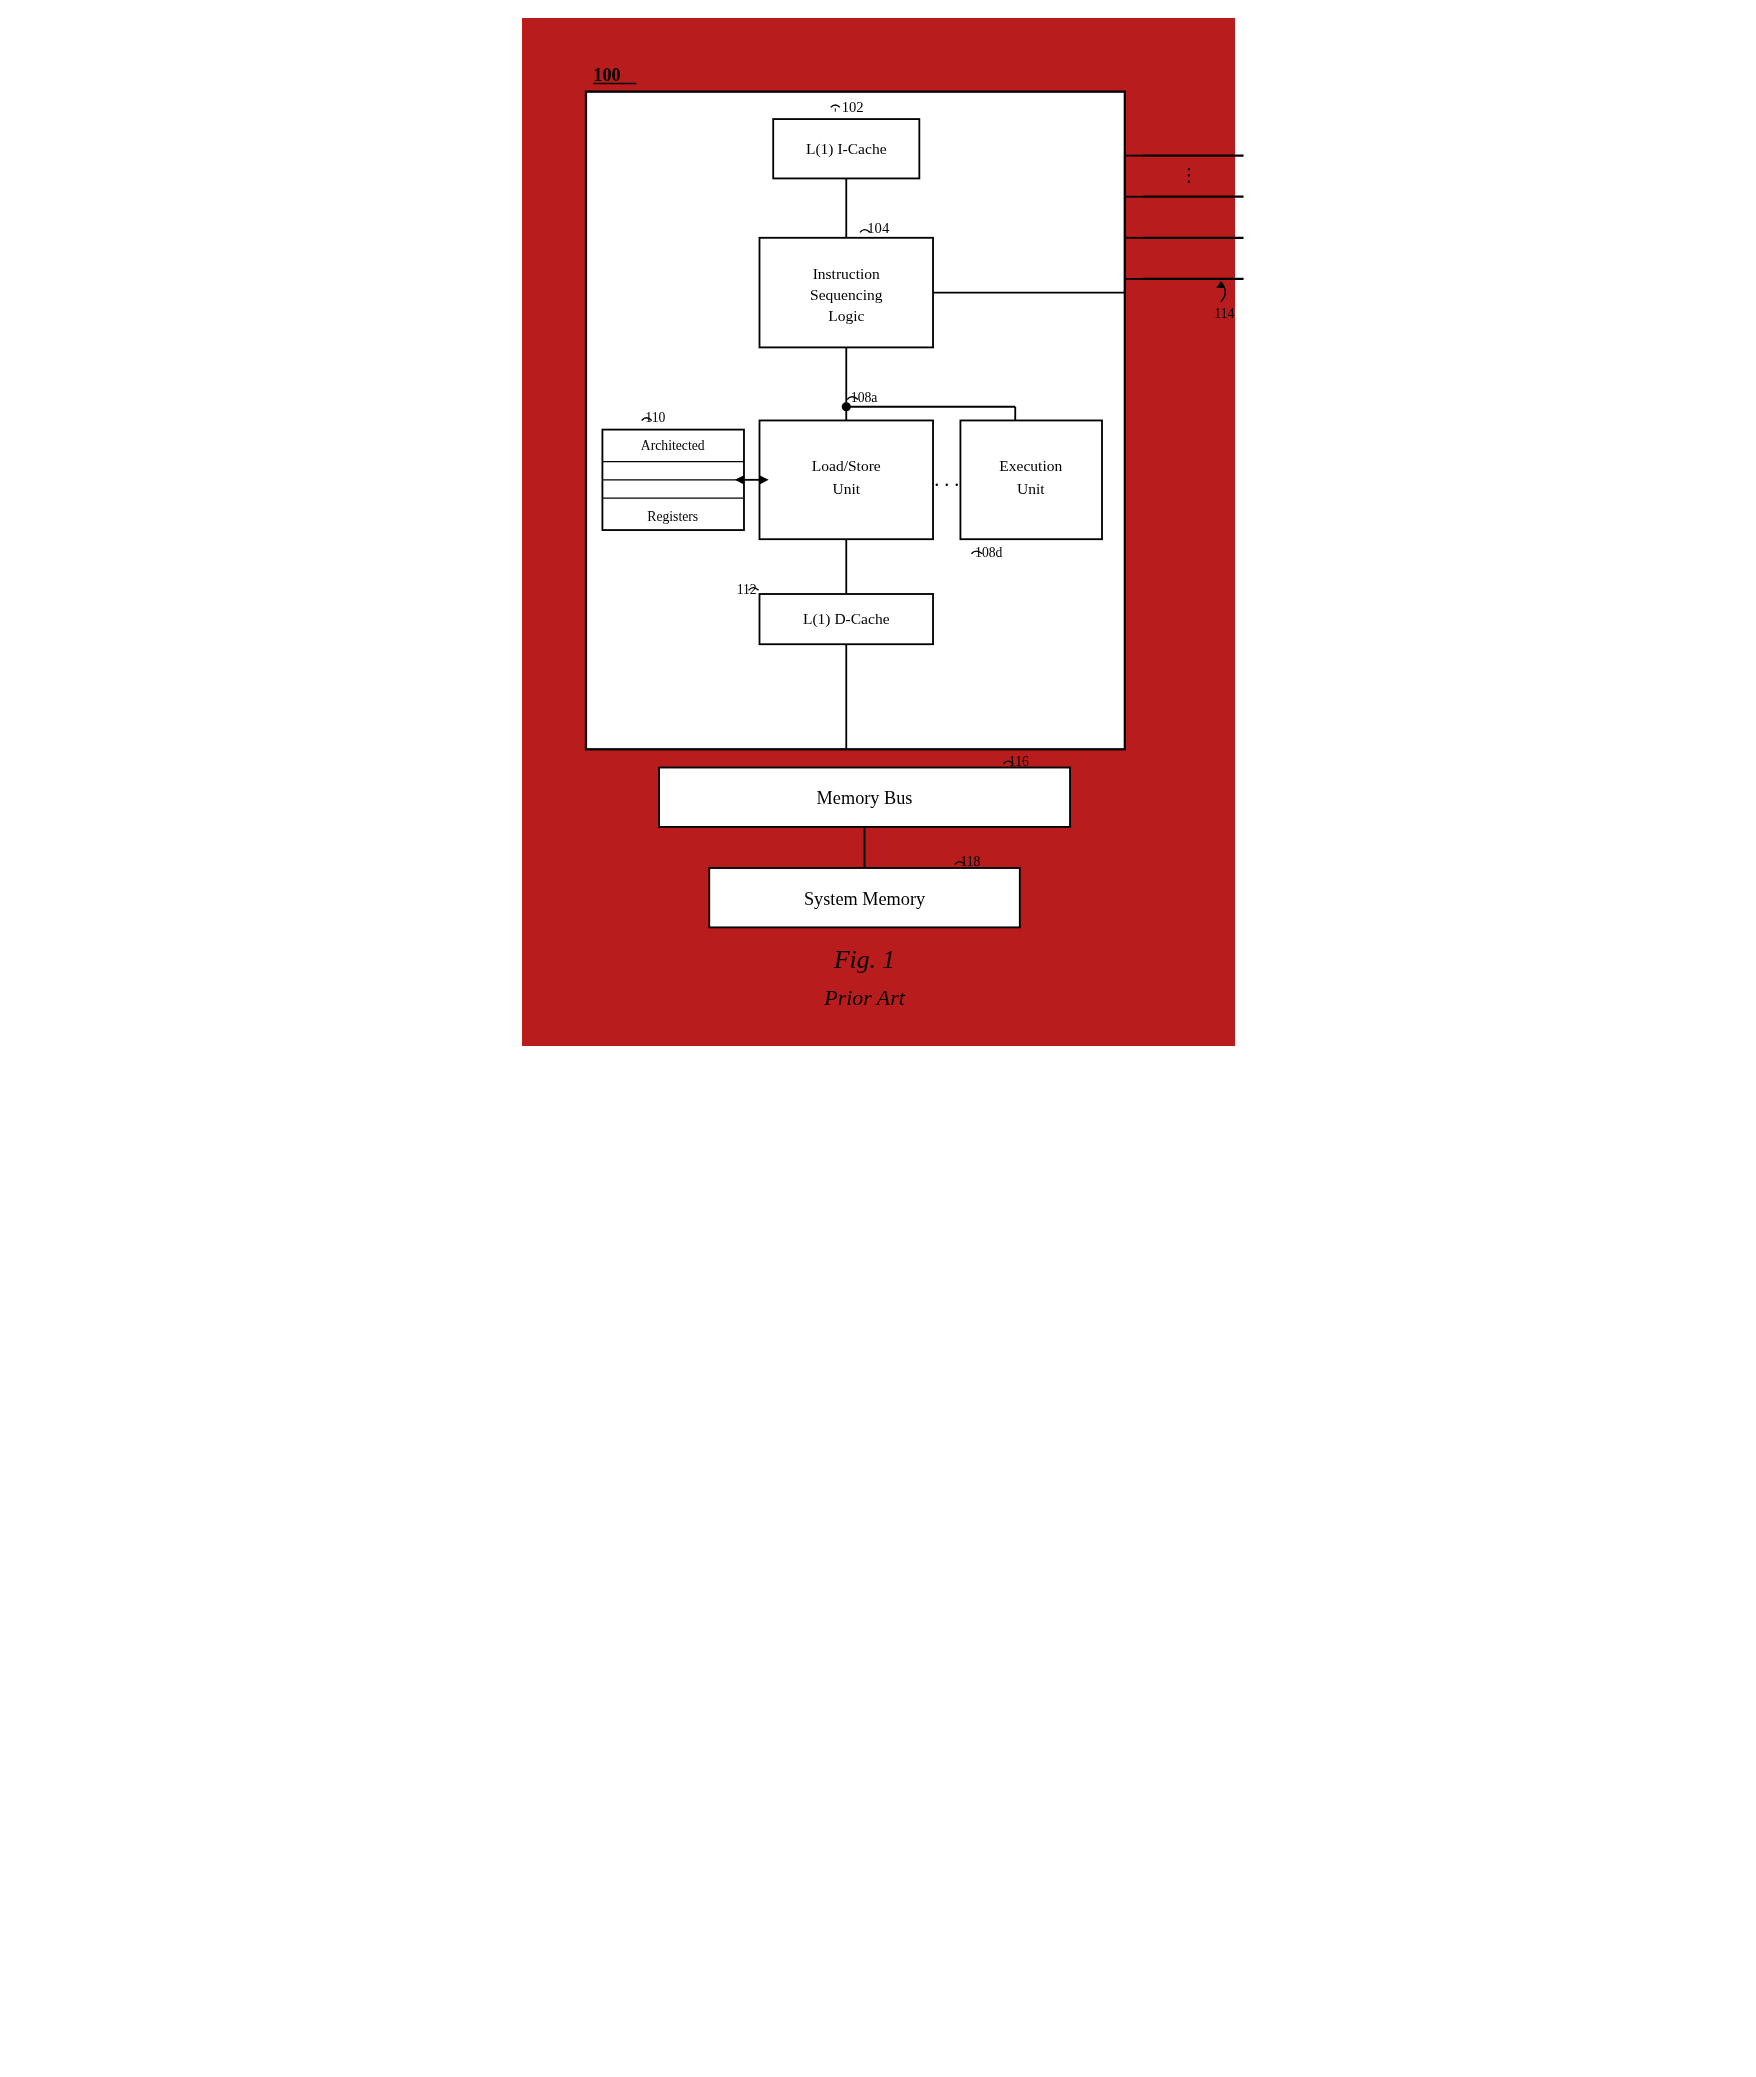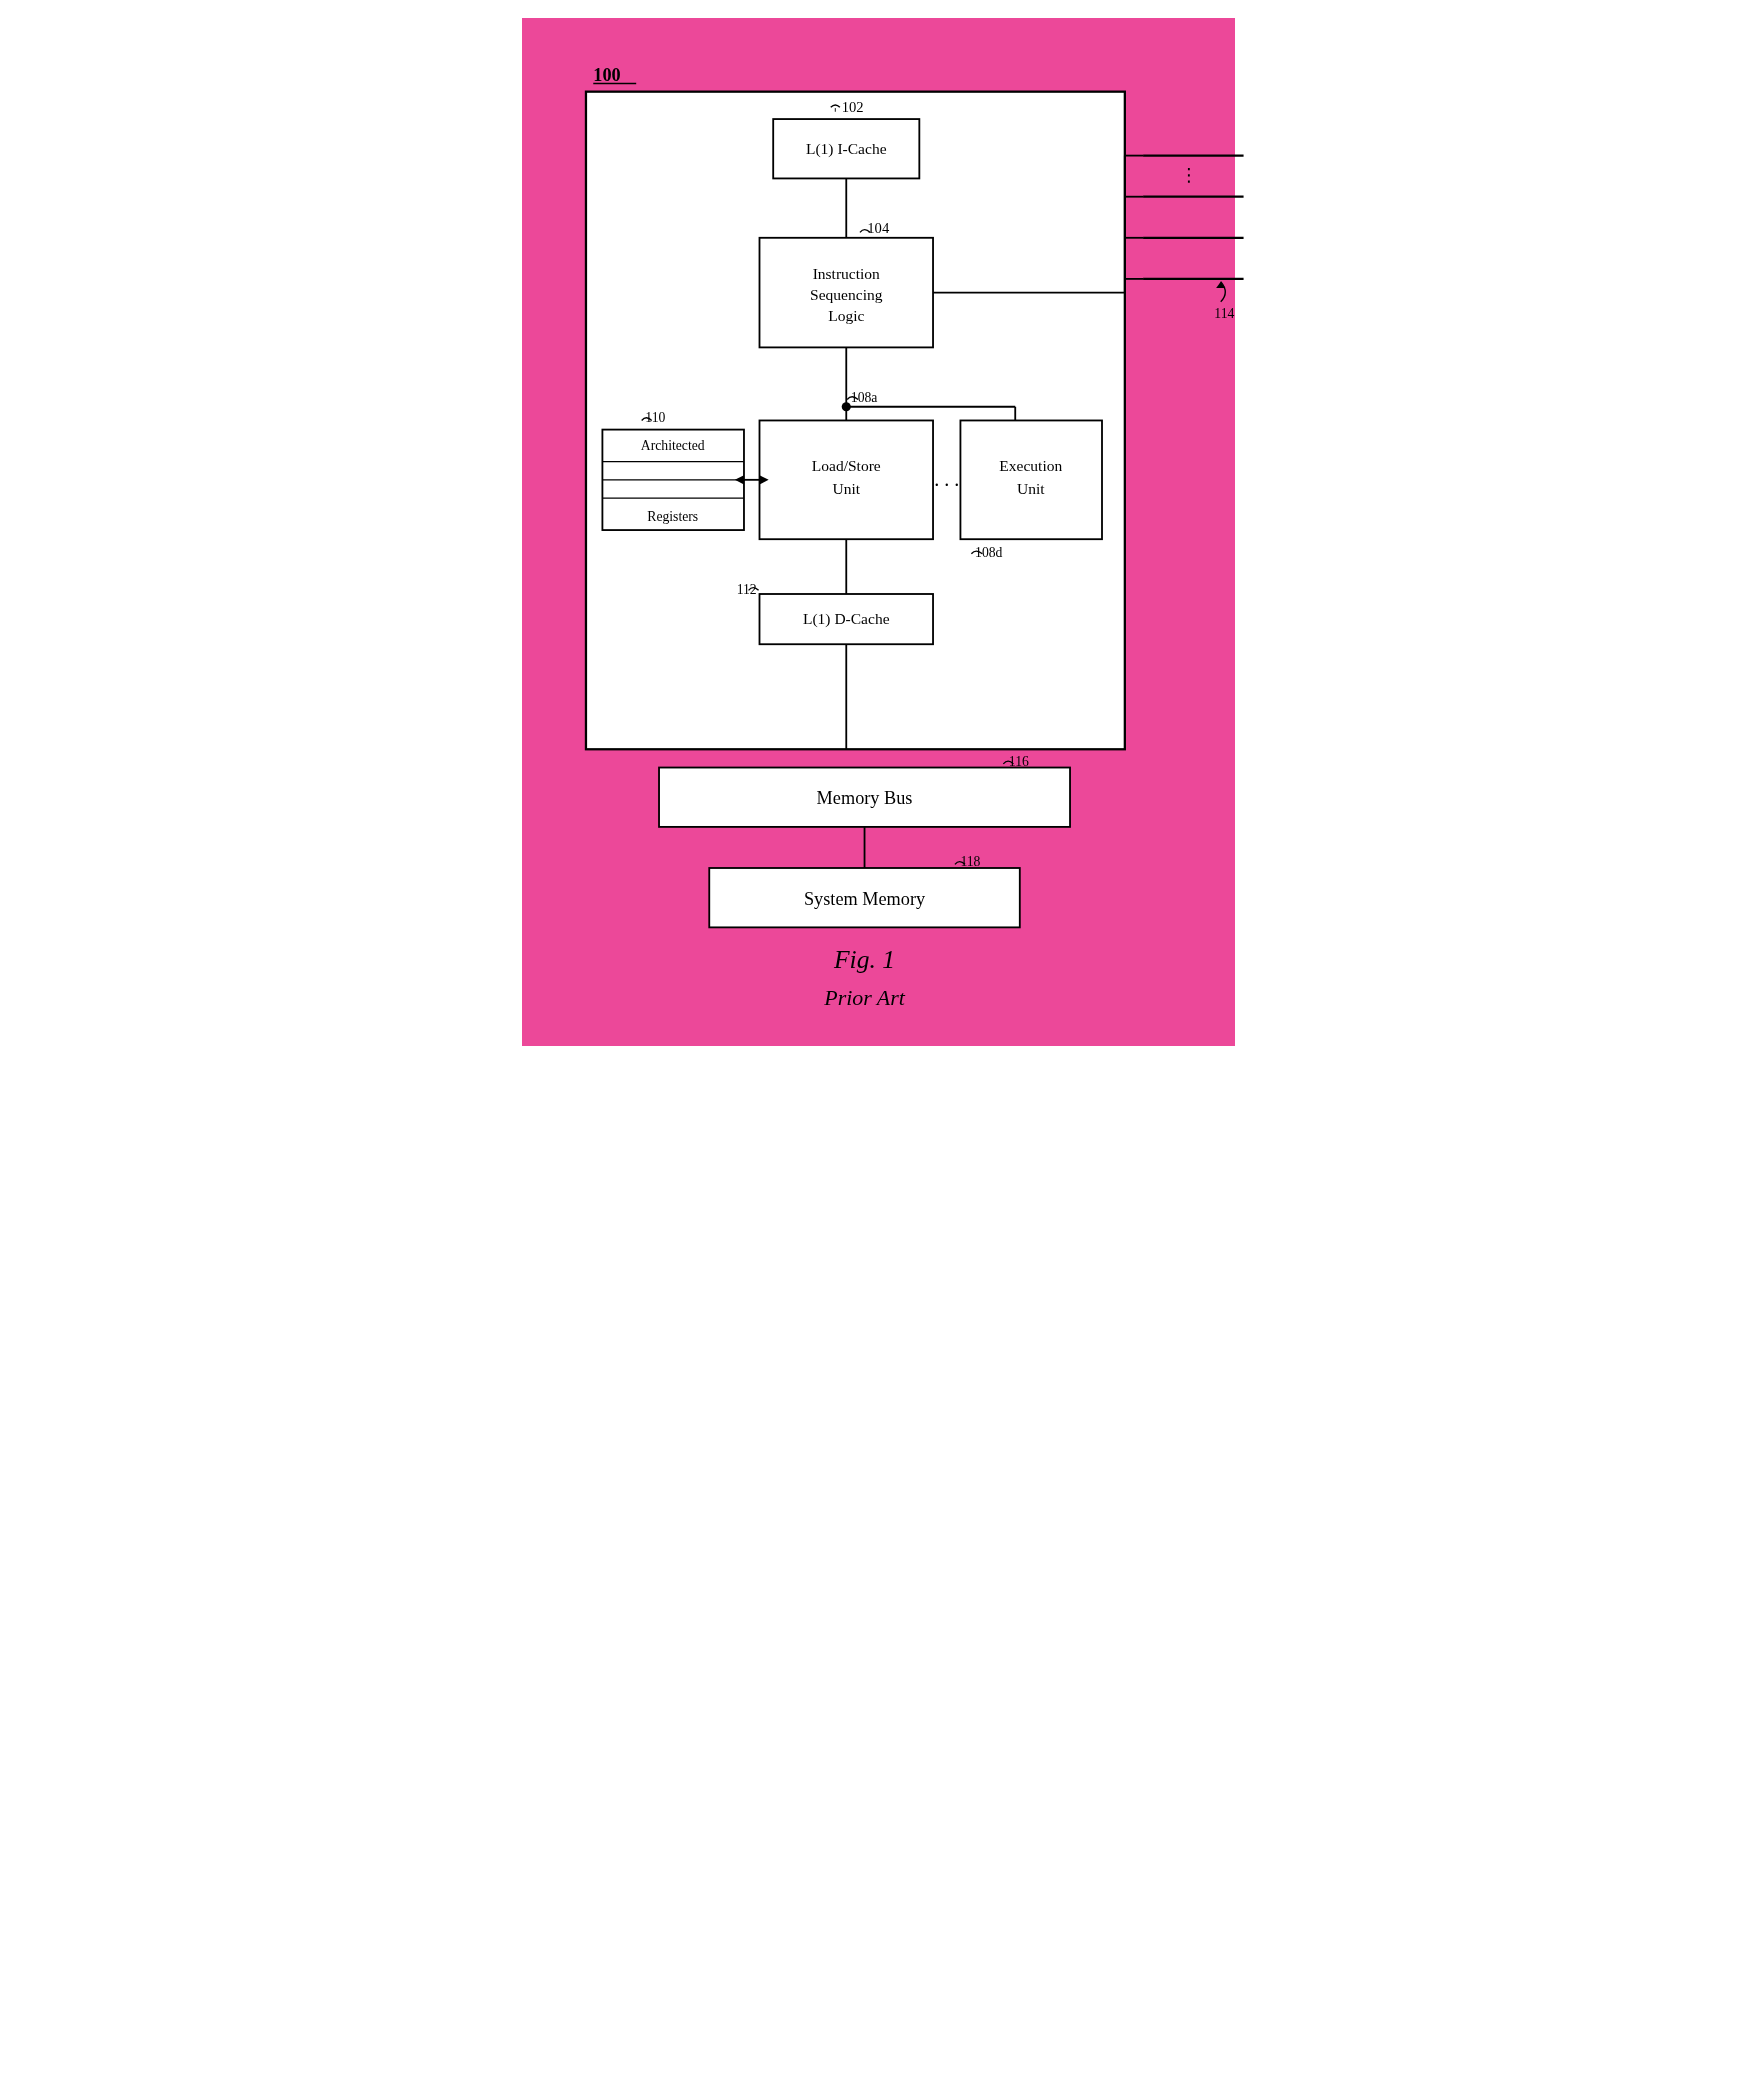--- a/index.html
+++ b/index.html
@@ -7,21 +7,21 @@
       background: #ffffff;
       font-family: 'Times New Roman', Times, serif;
       display: flex;
       justify-content: center;
       align-items: flex-start;
       min-height: 100vh;
       padding: 18.3px;
     }
     .page-container {
       width: 713px;
-      background: #ec4899;
+      background: #b91c1c;
       padding: 27.4px 18.3px 37px 18.3px;
       position: relative;
     }
     .diagram-area {
       position: relative;
       width: 100%;
     }
   </style>
 </head>
 <body>

